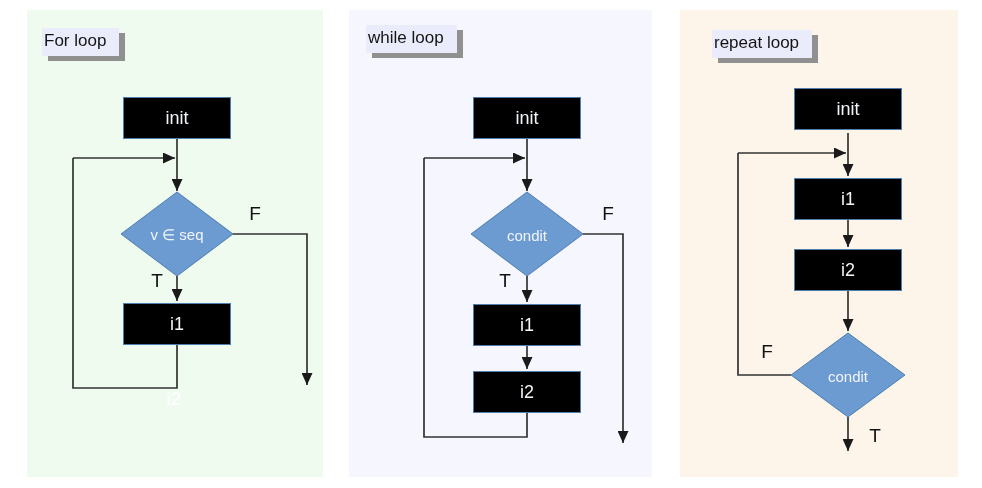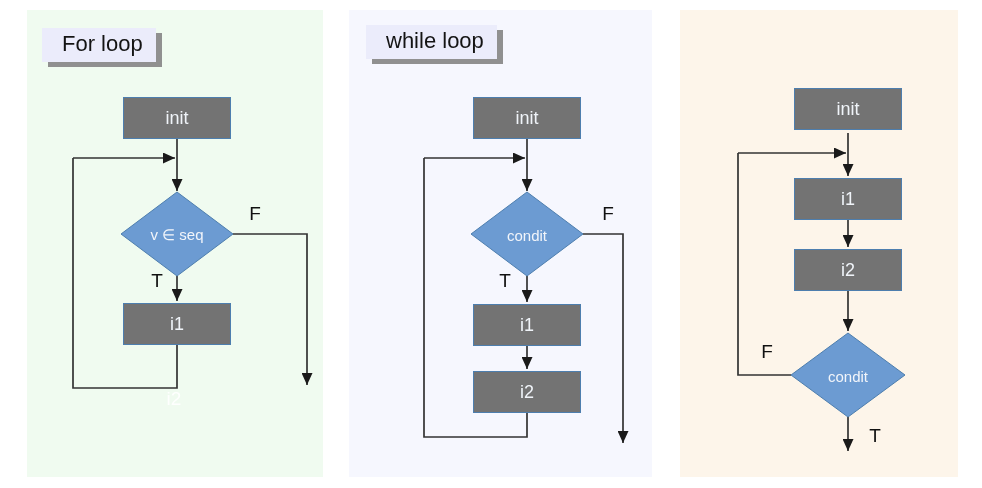--- a/index.html
+++ b/index.html
@@ -2,26 +2,26 @@
 <html><head>
 <meta charset="utf-8">
 <style>
   html,body { margin:0; padding:0; background:#ffffff; font-family:"Liberation Sans", sans-serif; }
   .canvas { position:relative; width:982px; height:488px; background:#ffffff; overflow:hidden; }
   .panel  { position:absolute; top:10px; height:467px; }
   .panel-1 { left:27px;  width:296px; }
   .panel-2 { left:349px; width:303px; }
   .panel-3 { left:680px; width:278px; }
   .title-box {
-    position:absolute; font-size:22px; color:#141414; background:#ebecfb;
-    padding:3px 13px 5px 20px; box-shadow:6px 5px 0 #909090; white-space:nowrap; z-index:3;
+    position:absolute; font-size:17px; color:#141414; background:#ebecfb;
+    padding:3px 13px 5px 2px; box-shadow:6px 5px 0 #909090; white-space:nowrap; z-index:3;
   }
   .node {
     position:absolute; width:108px; height:42px; box-sizing:border-box;
-    background:#737373; border:1px solid #4d7eae; color:#f0f4f9;
+    background:#000000; border:1px solid #4d7eae; color:#f0f4f9;
     font-size:18px; display:flex; align-items:center; justify-content:center; z-index:2;
   }
   .flow { position:absolute; left:0; top:0; z-index:1; }
   .flow path { fill:none; stroke:#333333; stroke-width:1.7px; }
   .flow .diamond { fill:#6c9bd2; stroke:#4d7eae; stroke-width:1px; }
   .lbl {
     position:absolute; transform:translate(-50%,-50%); font-size:19px; color:#111111; z-index:2;
   }
   .dtext {
     position:absolute; transform:translate(-50%,-50%); font-size:15px; color:#f2f5fa;
@@ -82,20 +82,21 @@
 
     <div class="node" style="left:124px; top:87px;">init</div>
     <div class="node" style="left:124px; top:294px;">i1</div>
     <div class="node" style="left:124px; top:361px;">i2</div>
     <span class="dtext" style="left:178px; top:225px;">condit</span>
     <span class="lbl" style="left:156px; top:271px;">T</span>
     <span class="lbl" style="left:259px; top:204px;">F</span>
   </div>
 
   <div class="panel panel-3" style="background-color: rgb(253, 245, 234);">
+    <div class="title-box" style="left:32px; top:20px;">repeat loop</div>
 
     <svg class="flow" width="278" height="467" viewBox="0 0 278 467">
       <defs>
         <marker id="ah3" markerUnits="userSpaceOnUse" markerWidth="13" markerHeight="11" refX="12" refY="5.5" orient="auto">
           <polygon points="0,0 12,5.5 0,11" fill="#1a1a1a"></polygon>
         </marker>
       </defs>
       <path d="M168,123 V166" marker-end="url(#ah3)"></path>
       <path d="M58,143 H166" marker-end="url(#ah3)"></path>
       <path d="M168,210 V237" marker-end="url(#ah3)"></path>

